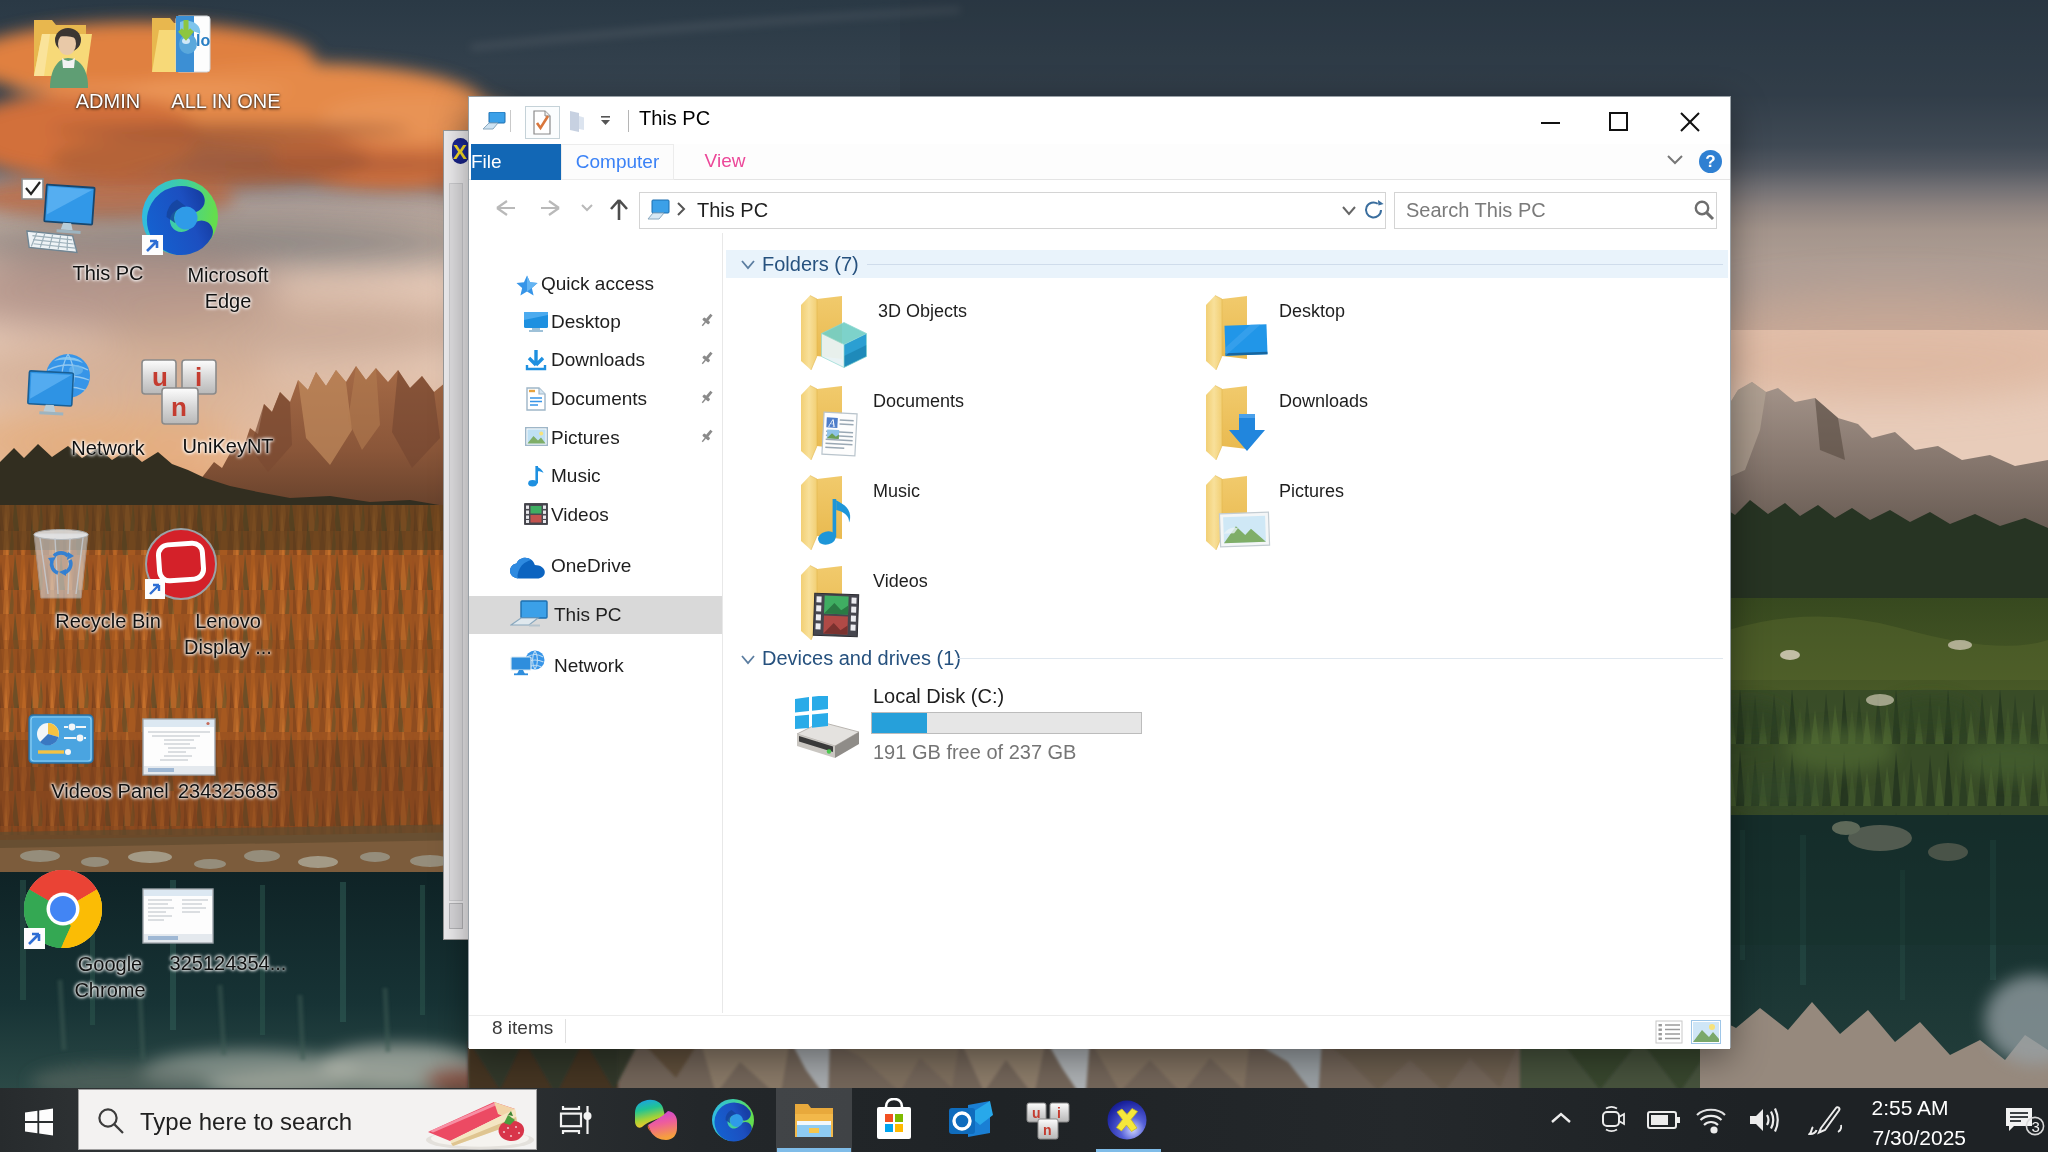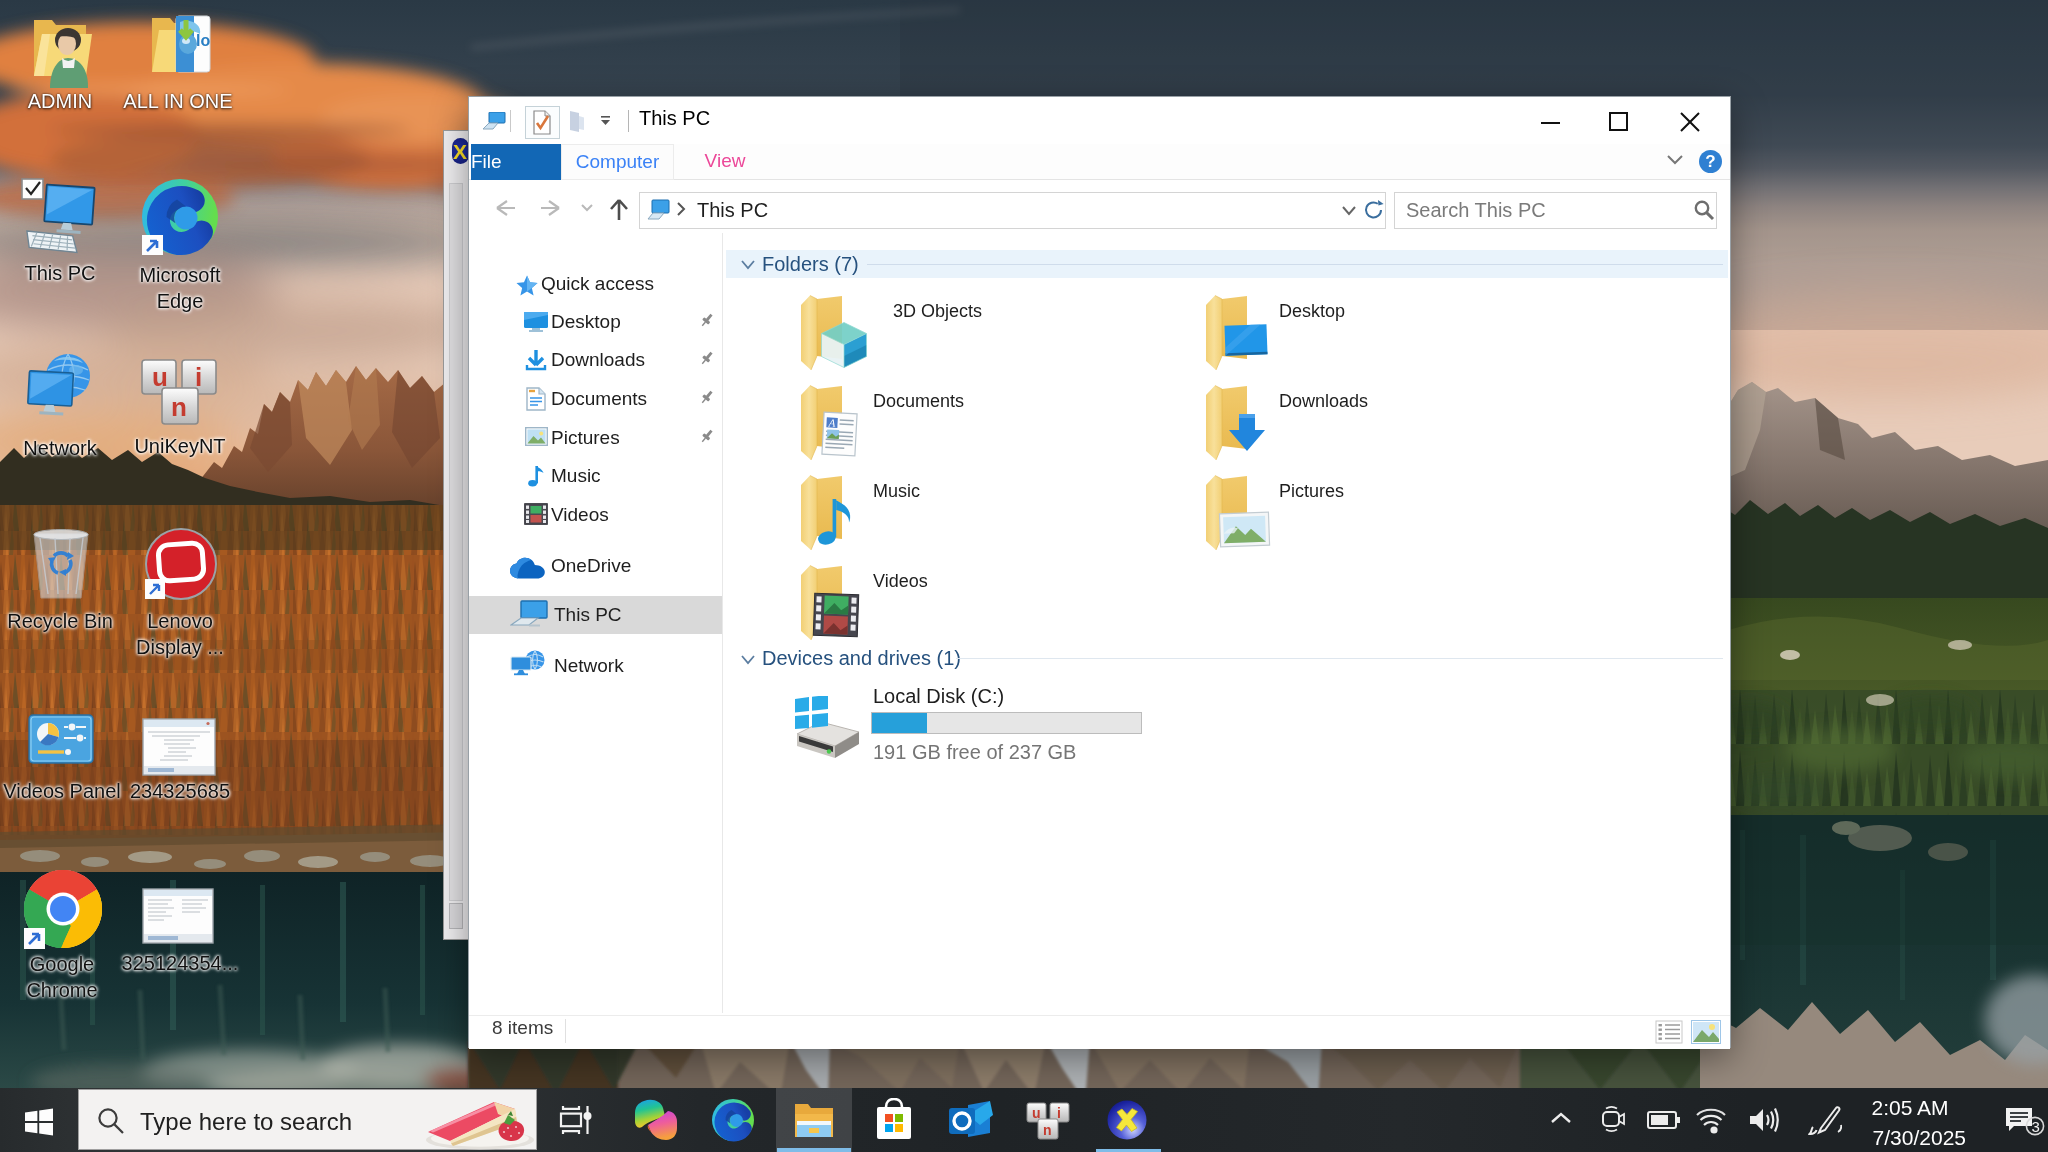--- a/index.html
+++ b/index.html
@@ -1,19 +1,19 @@
 <!DOCTYPE html>
 <html><head>
 <meta charset="utf-8">
 <style>
 * { margin:0; padding:0; box-sizing:border-box; }
 html,body { width:2048px; height:1152px; overflow:hidden; font-family:"Liberation Sans", sans-serif; background:#2d3c48; }
 .abs { position:absolute; }
 #wall { position:absolute; left:0; top:0; }
-.dlabel { position:absolute; text-align:center; font-size:20px; color:#111; text-shadow:0 0 3px #fff,0 0 3px #fff,0 0 4px #fff; line-height:26px; }
+.dlabel { position:absolute; text-align:center; font-size:20px; color:#111; text-shadow:0 0 3px #fff,0 0 3px #fff,0 0 4px #fff; line-height:26px;margin-left:48px; }
 .dlabel.white { color:#fff; text-shadow:0 1px 3px rgba(0,0,0,.85),0 0 2px rgba(0,0,0,.6); }
 </style>
 </head>
 <body>
 
 <svg id="wall" width="2048" height="1152" viewBox="0 0 2048 1152">
  <defs>
   <linearGradient id="sky" x1="0" y1="0" x2="0" y2="1">
    <stop offset="0" stop-color="#2a3945"></stop>
    <stop offset=".17" stop-color="#36434f"></stop>
@@ -620,21 +620,21 @@
  </svg>
  <div id="items" style="position:absolute;left:0;top:0;font-size:18px;color:#1e1e1e;white-space:nowrap;">
   <svg class="abs" style="left:332px;top:198px;" width="68" height="78" viewBox="0 0 68 78">
    <use href="#folsym"></use>
    <path d="M43 27.5 L65.5 38.5 L43 49.5 L20.5 38.5 Z" fill="#72cec6" opacity=".92"></path>
    <path d="M20.5 38.5 L43 49.5 L43 72.5 L20.5 61.5 Z" fill="#e8f2f4" opacity=".95"></path>
    <path d="M43 49.5 L65.5 38.5 L65.5 61.5 L43 72.5 Z" fill="#2b9fd2"></path>
    <path d="M43 61 L65.5 50 L65.5 61.5 L43 72.5 Z" fill="#1b84b4" opacity=".8"></path>
    <path d="M43 27.5 L65.5 38.5 L43 49.5 L20.5 38.5 Z M20.5 38.5 L20.5 61.5 L43 72.5 L65.5 61.5 L65.5 38.5 M43 49.5 L43 72.5" fill="none" stroke="#8fd8d2" stroke-width="1" opacity=".7"></path>
   </svg>
-  <div class="abs" style="left:424px;top:204px;">3D Objects</div>
+  <div class="abs" style="left:409px;top:204px;">3D Objects</div>
 
   <svg class="abs" style="left:737px;top:198px;" width="68" height="78" viewBox="0 0 68 78">
    <use href="#folsym"></use>
    <g transform="rotate(-2 40 45)">
     <rect x="19" y="30" width="42" height="30" fill="#2196e8"></rect>
     <rect x="19" y="57.5" width="42" height="2.5" fill="#17659e"></rect>
     <path d="M19 52 L45 30 L55 30 L19 60 Z" fill="#45a8ee" opacity=".55"></path>
    </g>
   </svg>
   <div class="abs" style="left:810px;top:204px;">Desktop</div>
@@ -922,21 +922,21 @@
  </svg>
  <svg class="abs" style="left:1748px;top:17px;" width="34" height="30" viewBox="0 0 34 30">
   <path d="M2 11 L8 11 L15 4 L15 26 L8 19 L2 19 Z" fill="#ececec"></path>
   <path d="M19 10 Q22 15 19 20 M23 6.5 Q27.5 15 23 23.5 M27 3.5 Q32.5 15 27 26.5" fill="none" stroke="#ececec" stroke-width="2.2"></path>
  </svg>
  <svg class="abs" style="left:1808px;top:16px;" width="34" height="32" viewBox="0 0 34 32">
   <path d="M13 24 L28 4 C29.5 2 32.5 4 31 6.5 L17 26 L11 28.5 Z" fill="none" stroke="#ececec" stroke-width="2"></path>
   <path d="M5 23 C3 25 4 28 1.5 30 C5.5 30.5 8 28 8.5 26" fill="none" stroke="#ececec" stroke-width="2"></path>
   <path d="M30 28 Q34 26 33 21" fill="none" stroke="#ececec" stroke-width="1.8"></path>
  </svg>
- <div class="abs" style="left:1854px;top:8px;width:112px;text-align:center;font-size:21px;color:#fff;">2:05 AM</div>
+ <div class="abs" style="left:1854px;top:8px;width:112px;text-align:center;font-size:21px;color:#fff;">2:55 AM</div>
  <div class="abs" style="left:1854px;top:38px;width:112px;text-align:right;font-size:21px;color:#fff;">7/30/2025</div>
  <svg class="abs" style="left:2004px;top:18px;" width="42" height="30" viewBox="0 0 42 30">
   <path d="M2 2 L28 2 L28 20 L10 20 L5 25 L5 20 L2 20 Z" fill="#f2f2f2"></path>
   <g stroke="#3c4043" stroke-width="2">
         <path d="M6 7 H24 M6 11 H24 M6 15 H17"></path>
       </g>
   <circle cx="31" cy="20" r="8.6" fill="none" stroke="#d8d8d8" stroke-width="1.6"></circle>
   <text x="27.5" y="25.5" font-size="15" fill="#f2f2f2">3</text>
  </svg>
 </div>

